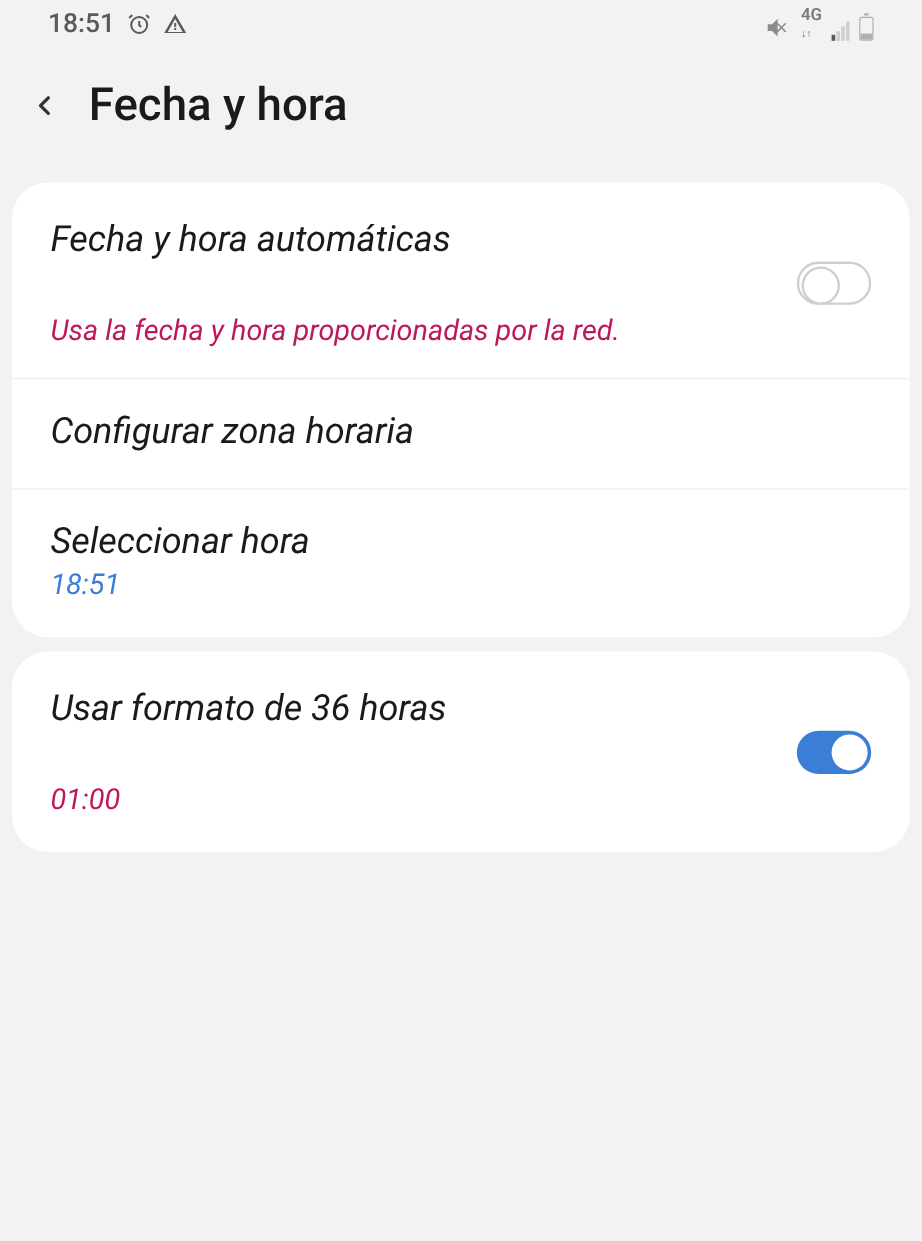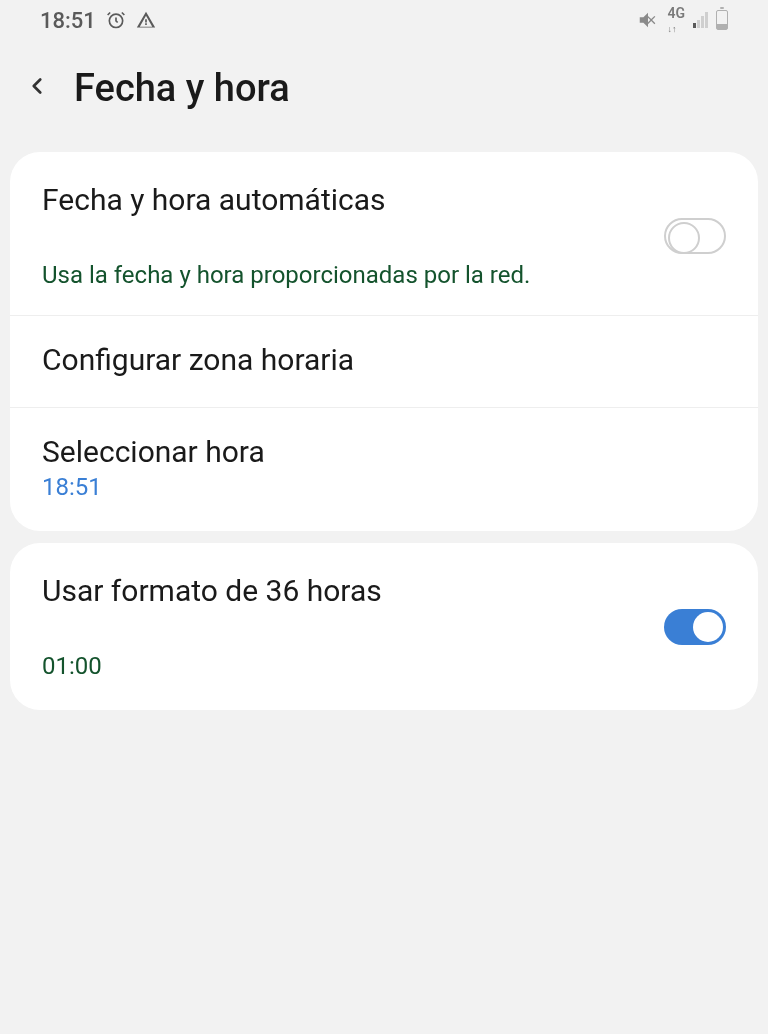--- a/index.html
+++ b/index.html
@@ -24,27 +24,27 @@
     }
     .status-left {
       display: flex;
       align-items: center;
       gap: 10px;
       font-size: 22px;
       font-weight: 500;
     }
     .status-right {
       display: flex;
-      align-items: center;
+      align-items: flex-end;
       gap: 8px;
       font-size: 14px;
     }
     .header {
       display: flex;
-      align-items: flex-start;
+      align-items: flex-end;
       padding: 26px 24px 30px 24px;
       gap: 24px;
     }
     .back-arrow {
       font-size: 36px;
       color: #333;
       font-weight: 300;
     }
     .page-title {
       font-size: 38px;
@@ -56,36 +56,37 @@
       border-radius: 30px;
       margin: 12px 10px;
       padding: 4px 0;
     }
     .setting-row {
       display: flex;
       justify-content: flex-end;
       align-items: center;
       padding: 26px 32px;
       border-bottom: 1px solid #eeeeee;
+      font-style: italic;
     }
     .setting-row:last-child {
       border-bottom: none;
     }
     .setting-text {
       flex: 1;
     }
     .setting-title {
       font-size: 30px;
       color: #1a1a1a;
       font-weight: 400;
       margin-bottom: 4px;
     }
     .setting-subtitle {
       font-size: 24px;
-      color: #14532d;
+      color: #be185d;
       font-weight: 400;
       margin-top: 44px;
     }
     .setting-value {
       font-size: 24px;
       color: #3a7fd5;
       font-weight: 400;
     }
     .toggle {
       width: 62px;

